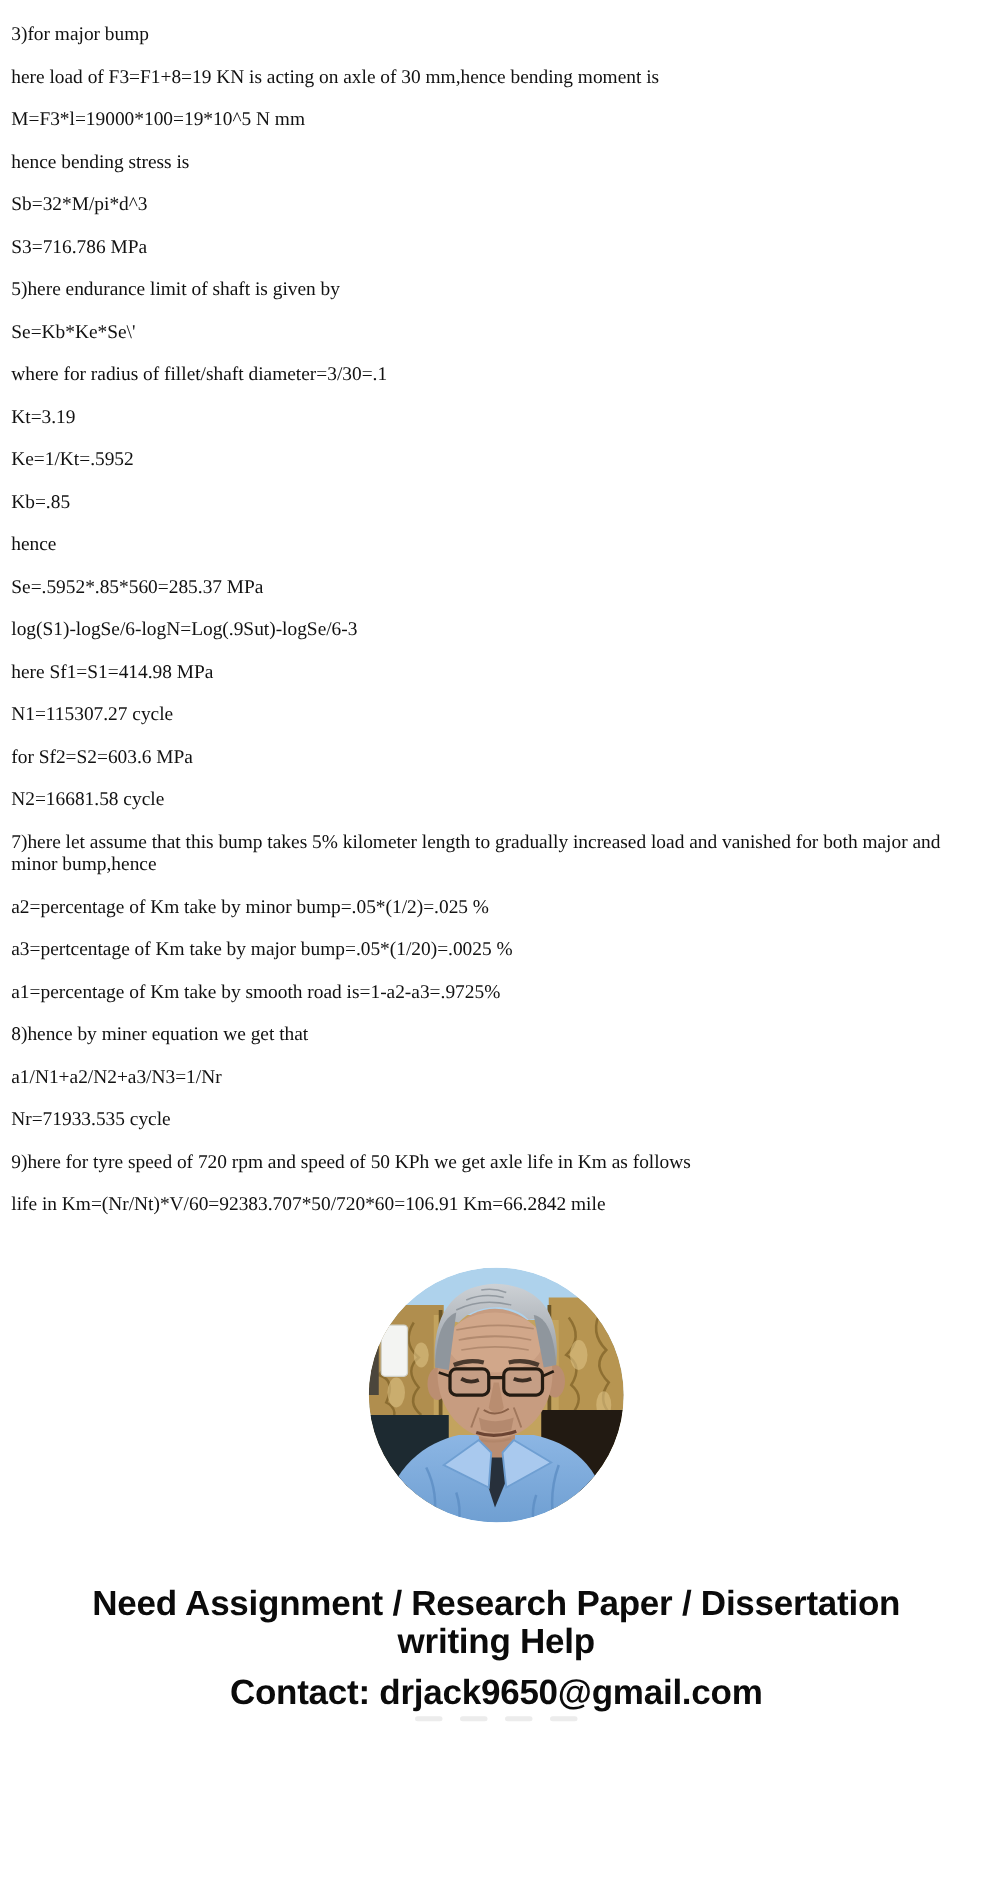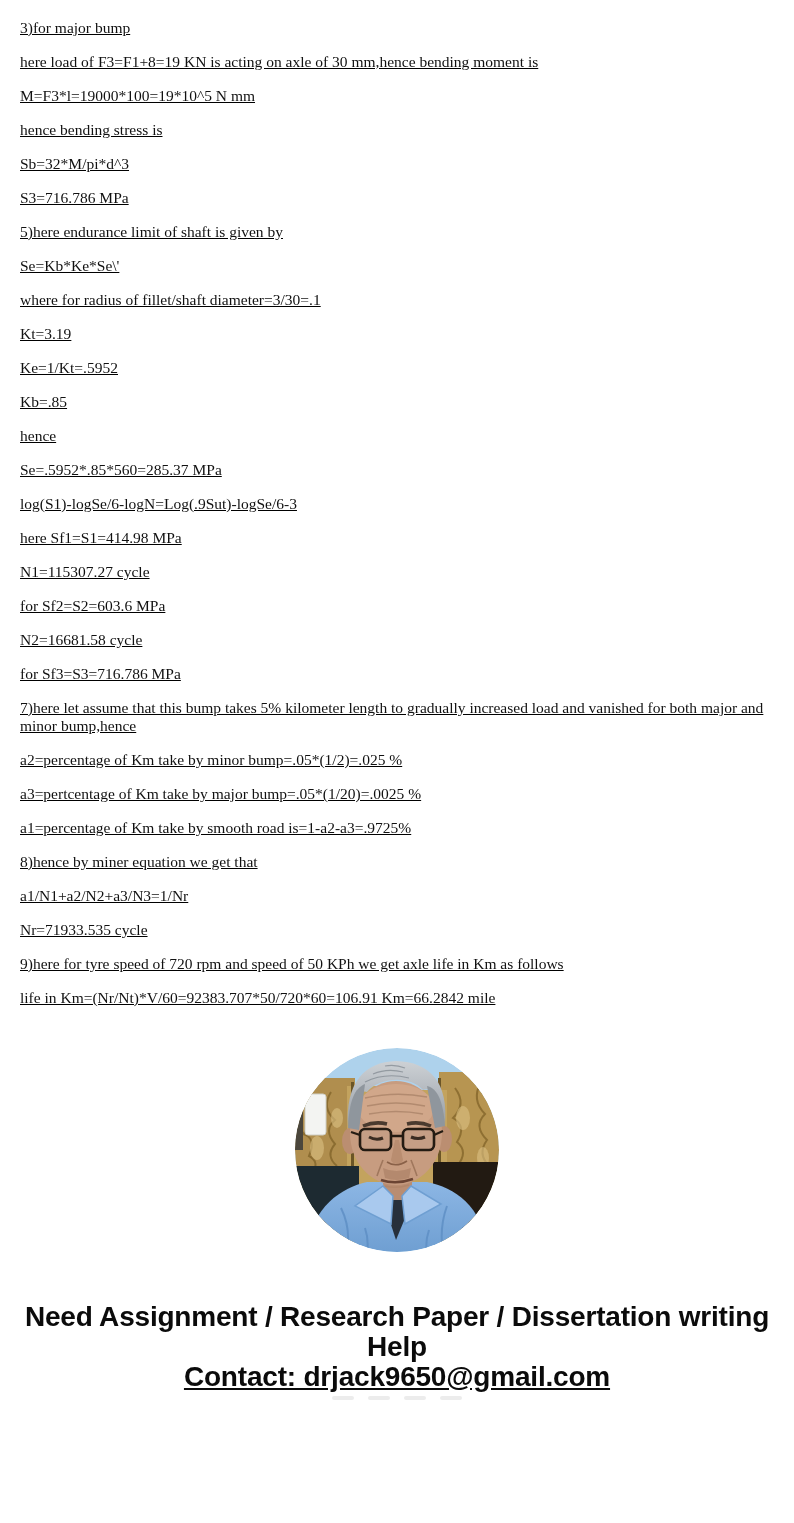--- a/index.html
+++ b/index.html
@@ -6,22 +6,21 @@
   body {
     width: 794px;
     height: 1523px;
     background: #ffffff;
     color: #000000;
     font-family: "Liberation Serif", serif;
     overflow: hidden;
     position: relative;
   }
   .solution {
-    padding: 19px 14px 0 20px;
-    text-decoration: underline;
+    padding: 19px 14px 0 9px;
   }
   .line {
     margin: 0 0 16px 0;
     font-size: 15.5px;
     line-height: 18px;
     color: #111111;
     white-space: normal;
   }
   .avatar-wrap {
     margin-top: 41px;
@@ -39,29 +38,28 @@
     margin-top: 50px;
     text-align: center;
     font-family: "Liberation Sans", sans-serif;
     font-weight: 700;
     color: #0b0b0b;
     padding: 0 20px;
   }
   .footer .headline {
     font-size: 28px;
     line-height: 30px;
-    margin: 0;
+    margin: 11px;
     letter-spacing: -0.2px;
   }
   .footer .contact {
     font-size: 28px;
     line-height: 30px;
     margin: 0;
     letter-spacing: -0.2px;
-    text-decoration: underline;
   }
   .smudge {
     margin-top: 4px;
     display: flex;
     justify-content: center;
     gap: 14px;
   }
   .smudge span {
     display: block;
     width: 22px;
@@ -88,21 +86,20 @@
     <p class="line">Kt=3.19</p>
     <p class="line">Ke=1/Kt=.5952</p>
     <p class="line">Kb=.85</p>
     <p class="line">hence</p>
     <p class="line">Se=.5952*.85*560=285.37 MPa</p>
     <p class="line">log(S1)-logSe/6-logN=Log(.9Sut)-logSe/6-3</p>
     <p class="line">here Sf1=S1=414.98 MPa</p>
     <p class="line">N1=115307.27 cycle</p>
     <p class="line">for Sf2=S2=603.6 MPa</p>
     <p class="line">N2=16681.58 cycle</p>
-    <p class="line">for Sf3=S3=716.786 MPa</p>
     <p class="line">7)here let assume that this bump takes 5% kilometer length to gradually increased load and vanished for both major and minor bump,hence</p>
     <p class="line">a2=percentage of Km take by minor bump=.05*(1/2)=.025 %</p>
     <p class="line">a3=pertcentage of Km take by major bump=.05*(1/20)=.0025 %</p>
     <p class="line">a1=percentage of Km take by smooth road is=1-a2-a3=.9725%</p>
     <p class="line">8)hence by miner equation we get that</p>
     <p class="line">a1/N1+a2/N2+a3/N3=1/Nr</p>
     <p class="line">Nr=71933.535 cycle</p>
     <p class="line">9)here for tyre speed of 720 rpm and speed of 50 KPh we get axle life in Km as follows</p>
     <p class="line">life in Km=(Nr/Nt)*V/60=92383.707*50/720*60=106.91 Km=66.2842 mile</p>
   </section>

